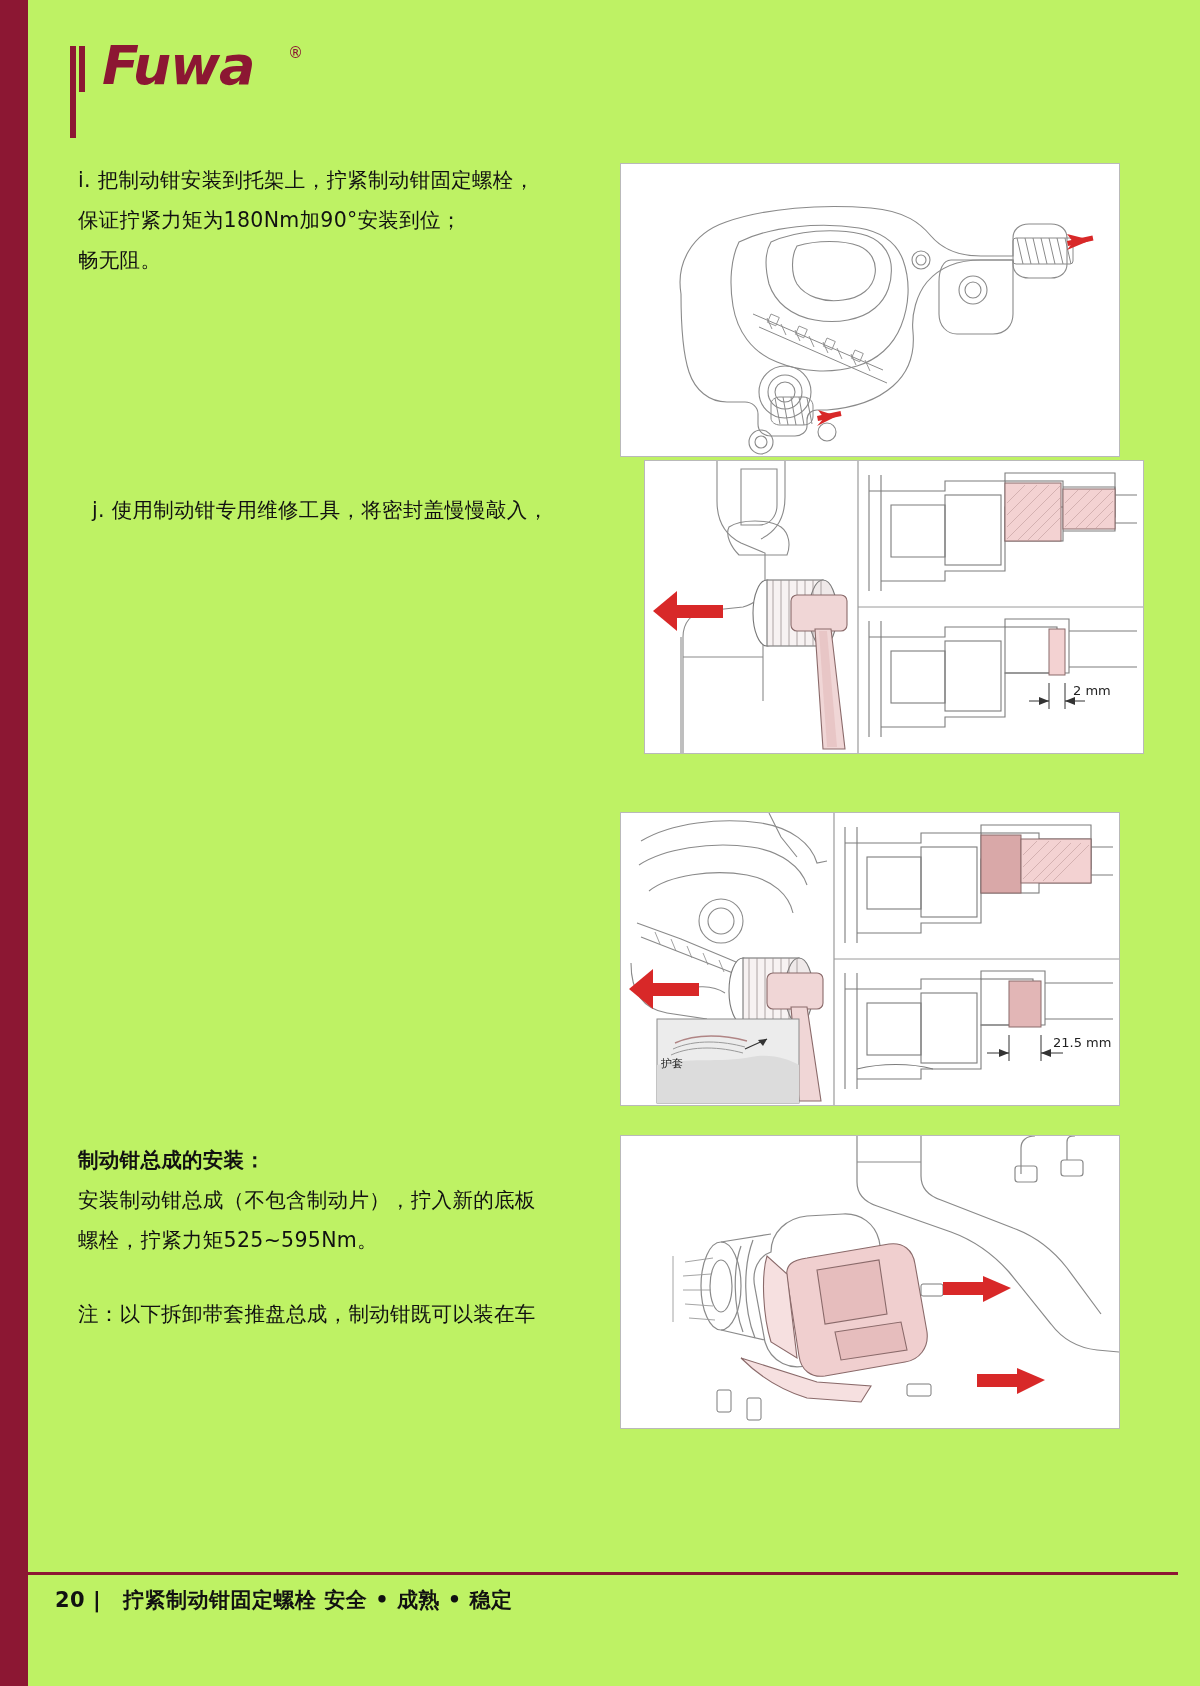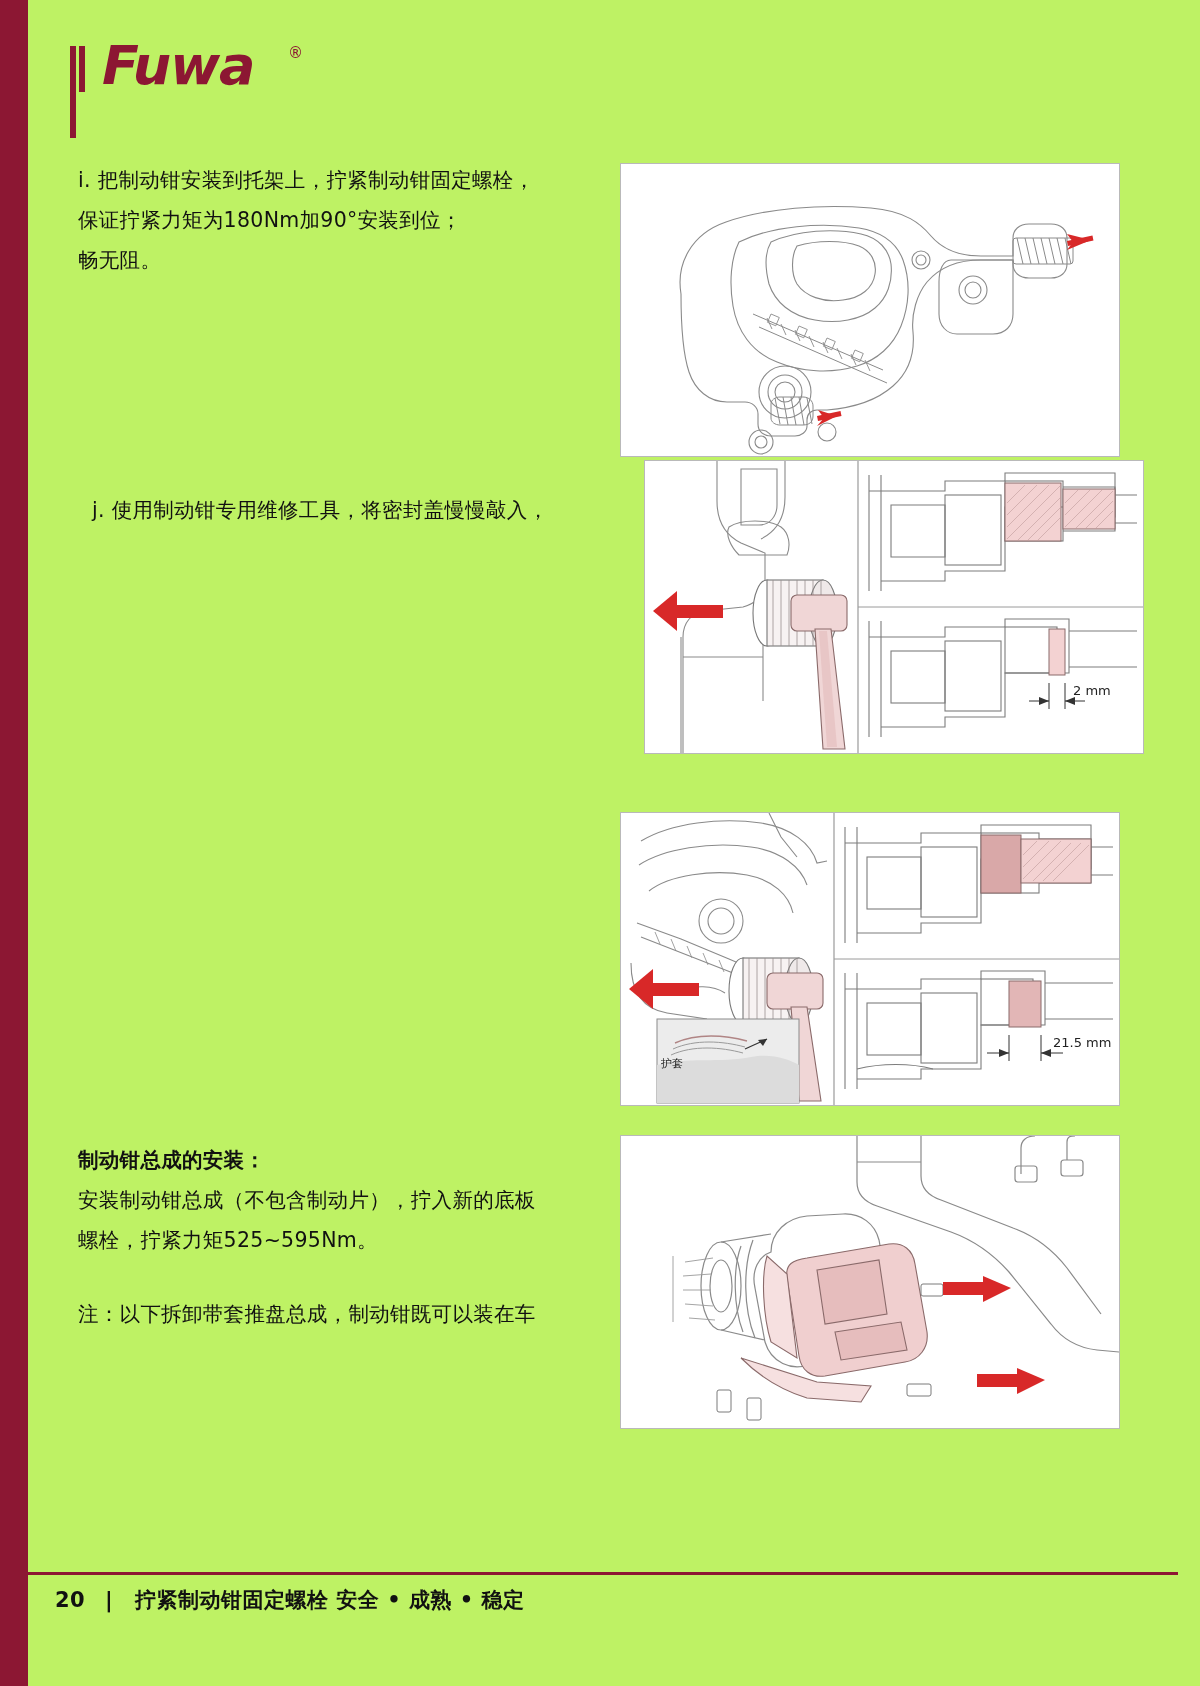--- a/index.html
+++ b/index.html
@@ -117,21 +117,21 @@
   .footer {
     position: absolute;
     left: 55px;
     top: 1586px;
     font-family: "DejaVu Sans", sans-serif;
     font-size: 21px;
     font-weight: bold;
     color: #111;
     letter-spacing: 0.5px;
   }
-  .footer .pg { margin-right: 12px; }
+  .footer .pg { margin-right: 0; }
   .footer .sep { margin-right: 14px; color: #111; }
 
   svg { display: block; }
 </style>
 </head>
 <body>
 
 <div class="page">
 
   <div class="left-band"></div>

